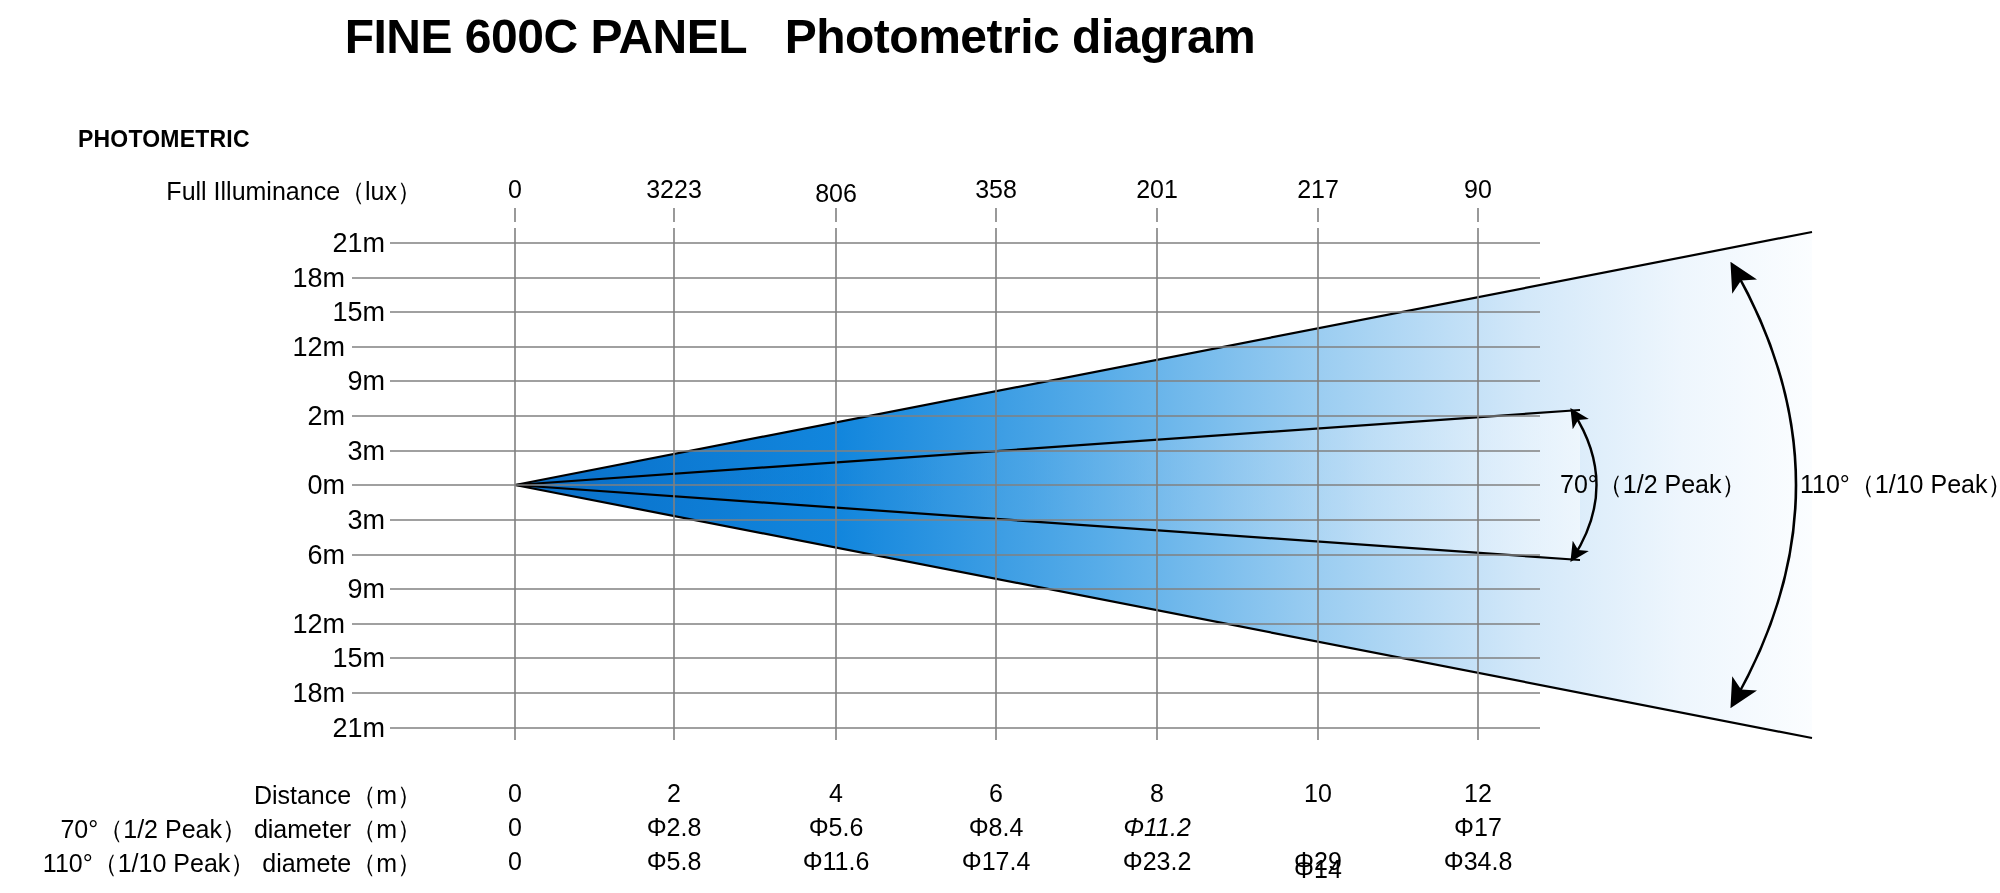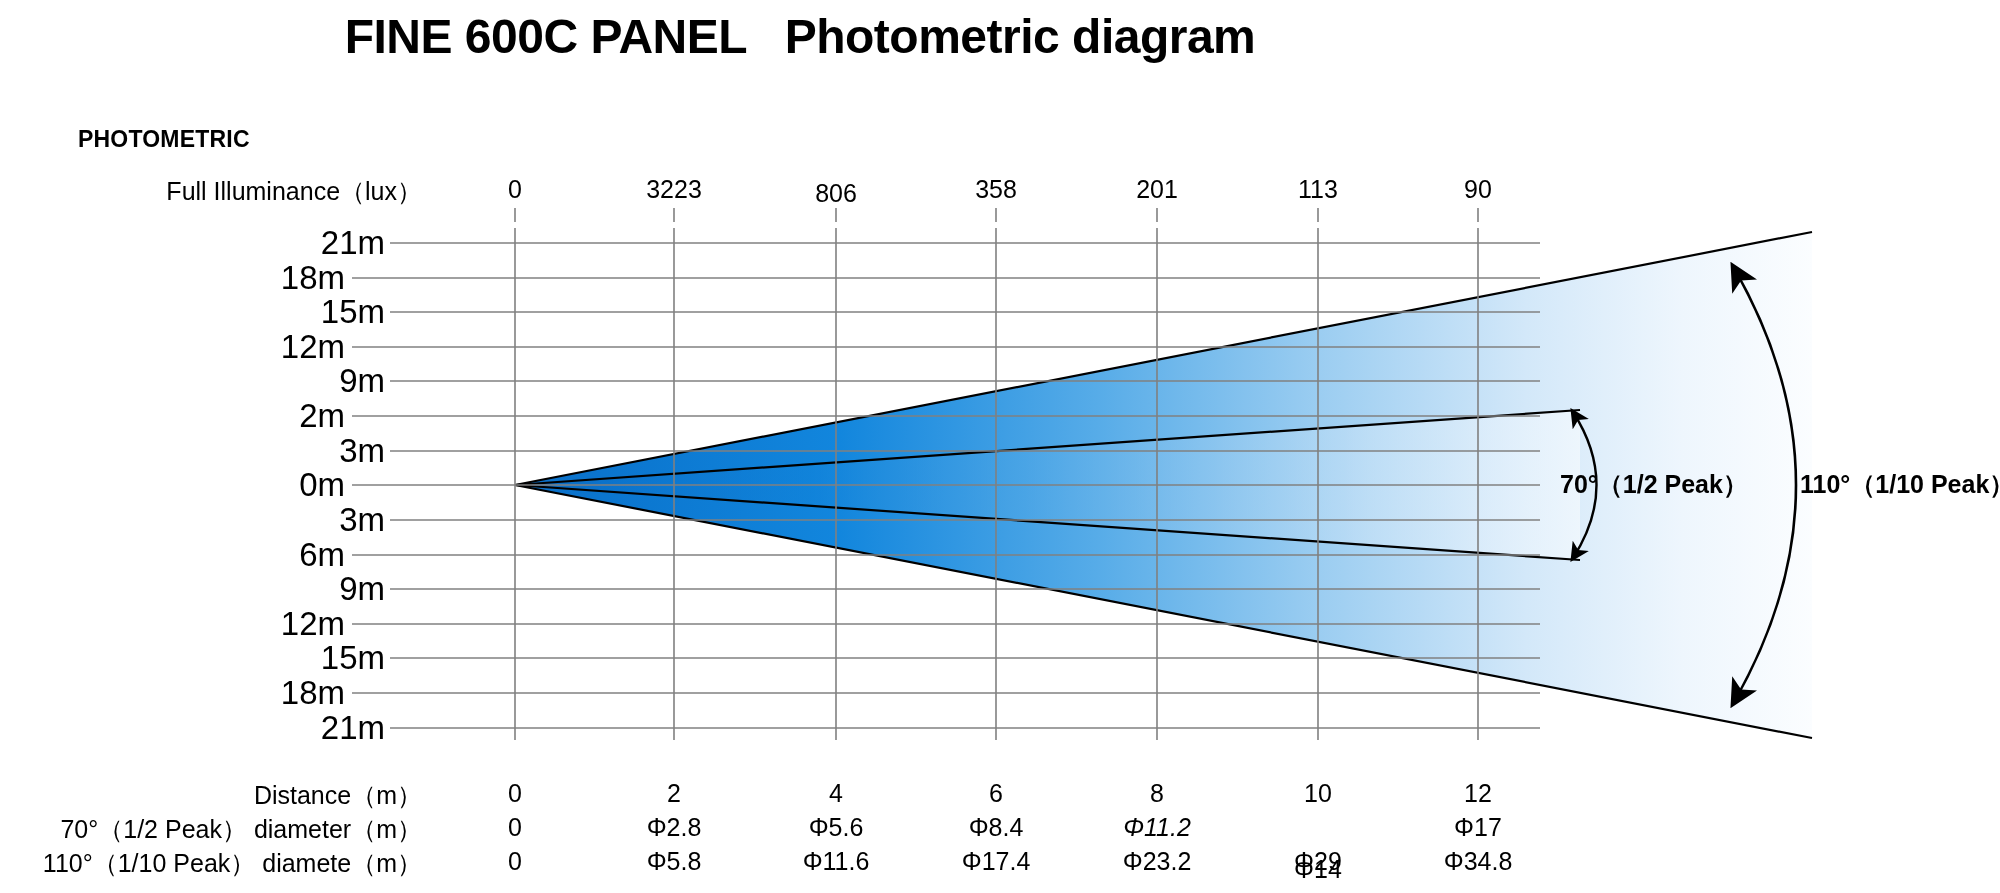--- a/index.html
+++ b/index.html
@@ -60,33 +60,32 @@
     position: absolute;
     font-size: 25px;
     text-align: center;
     white-space: nowrap;
     transform: translateX(-50%);
   }
 
   
   .ytick {
     position: absolute;
-    font-size: 33px;
+    font-size: 27px;
     white-space: nowrap;
     text-align: right;
     transform: translateY(-50%);
   }
 
   
   .angle-note {
     position: absolute;
     font-size: 25px;
     white-space: nowrap;
     line-height: 1;
-    font-weight: bold;
   }
 
   svg { display: block; }
   #diagram {
     position: absolute;
     left: 0;
     top: 0;
     width: 2000px;
     height: 893px;
     pointer-events: none;
@@ -100,21 +99,21 @@
   <div class="title">FINE 600C PANEL   Photometric diagram</div>
 
   <div class="section-label">PHOTOMETRIC</div>
 
   <div class="row-head" style="top:175px;margin-left:48px;">Full Illuminance（lux）</div>
   <div class="cell" style="left:515px;  top:175px;">0</div>
   <div class="cell" style="left:674px;  top:175px;">3223</div>
   <div class="cell" style="left:836px;  top:179px;">806</div>
   <div class="cell" style="left:996px;  top:175px;">358</div>
   <div class="cell" style="left:1157px; top:175px;">201</div>
-  <div class="cell" style="left:1318px; top:175px;">113</div>
+  <div class="cell" style="left:1318px; top:175px;">217</div>
   <div class="cell" style="left:1478px; top:175px;">90</div>
 
   <div class="ytick" style="right:1615px; top:243px;">21m</div>
   <div class="ytick" style="right:1655px; top:278px;">18m</div>
   <div class="ytick" style="right:1615px; top:312px;">15m</div>
   <div class="ytick" style="right:1655px; top:347px;">12m</div>
   <div class="ytick" style="right:1615px; top:381px;">9m</div>
   <div class="ytick" style="right:1655px; top:416px;">2m</div>
   <div class="ytick" style="right:1615px; top:451px;">3m</div>
 

